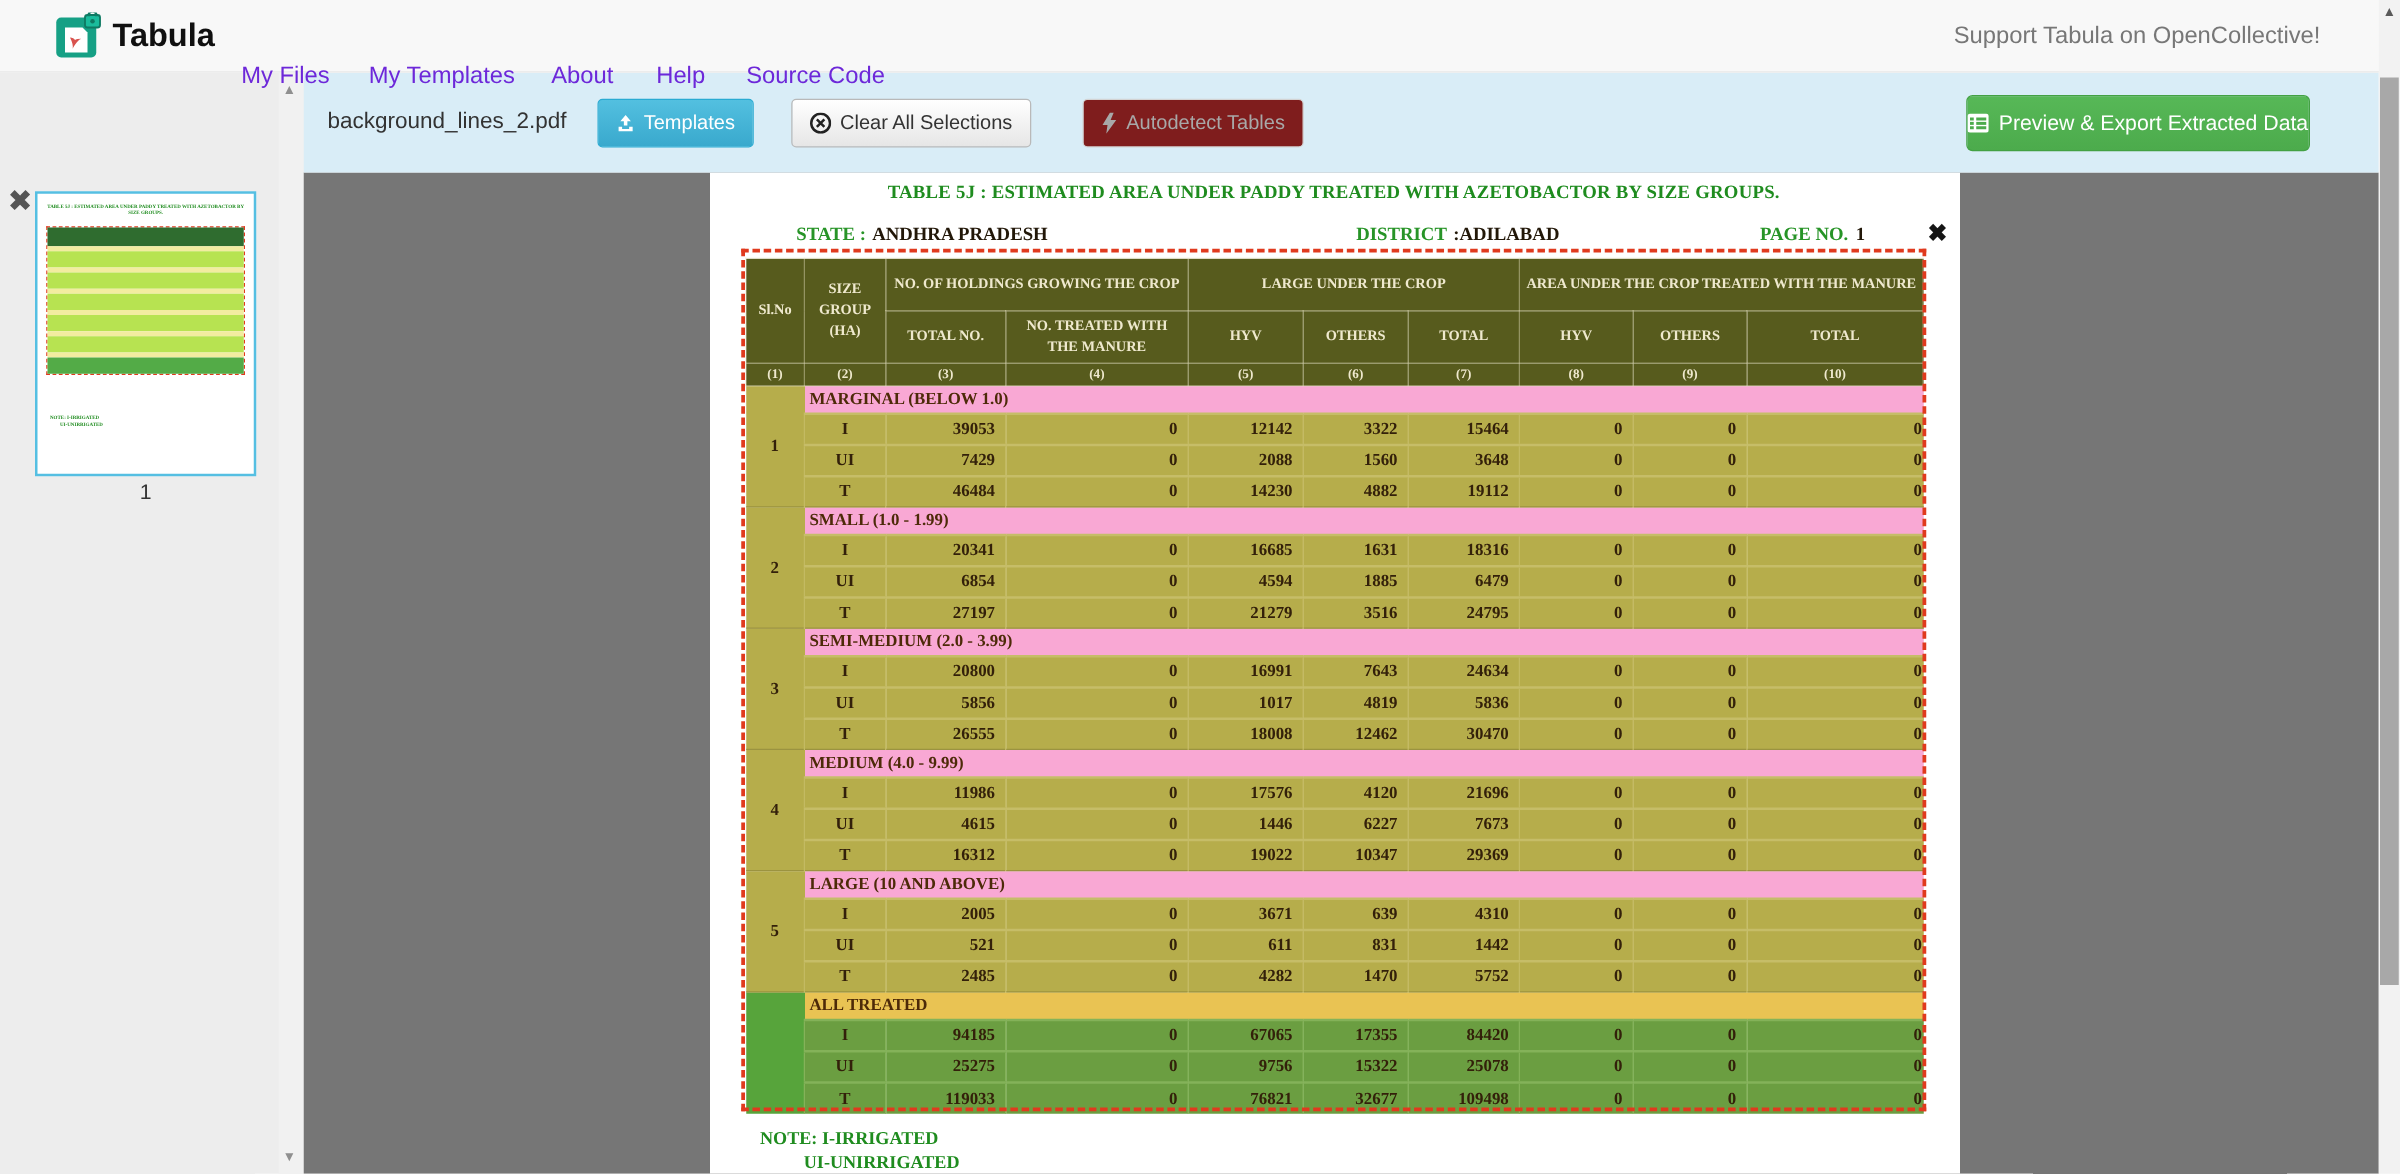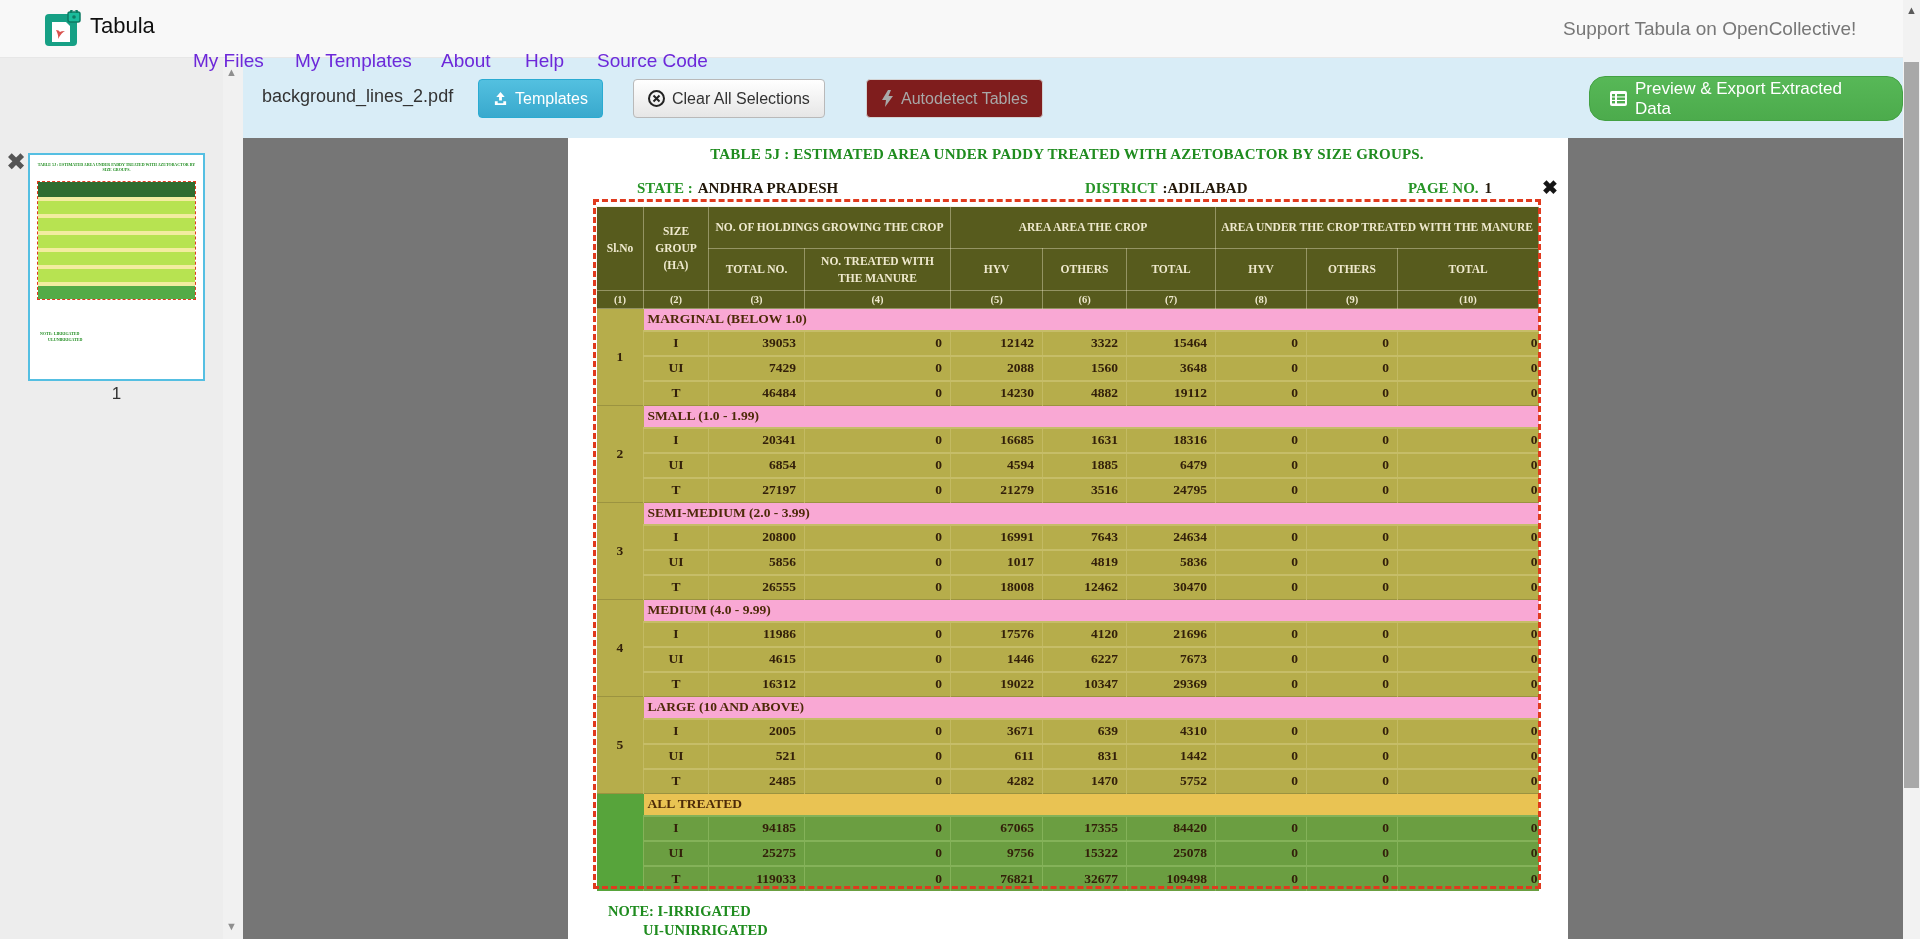--- a/index.html
+++ b/index.html
@@ -4,40 +4,40 @@
 <style>
   * { margin:0; padding:0; box-sizing:border-box; }
   html,body { width:1920px; height:939px; overflow:hidden; background:#fff;
               font-family:"Liberation Sans","DejaVu Sans",sans-serif; }
   .app { position:relative; width:1920px; height:939px; overflow:hidden; }
 
   
   .navbar { position:absolute; left:0; top:0; width:1920px; height:58px;
             background:#f8f8f8; border-bottom:1px solid #e7e7e7; z-index:30; }
   .brand-logo { position:absolute; left:44px; top:10px; width:38px; height:38px; }
-  .brand-name { position:absolute; left:90px; top:13px; font-size:22px; font-weight:normal; color:#101010; }
+  .brand-name { position:absolute; left:90px; top:13px; font-size:26px; font-weight:bold; color:#101010; }
   .nav-link { position:absolute; top:18px; font-size:19px; color:#6d28d9; cursor:pointer; white-space:nowrap;margin-top:32px; }
   .nav-myfiles { left:193px; } .nav-mytemplates { left:295px; } .nav-about { left:441px; }
   .nav-help { left:525px; } .nav-source { left:597px; }
   .nav-support { position:absolute; top:18px; left:1563px; font-size:19px; color:#777; cursor:pointer; }
 
   
   .toolbar { position:absolute; left:243px; top:58px; width:1660px; height:80px;
              background:#d9edf7; z-index:20; }
   .filename { position:absolute; left:19px; top:28px; font-size:18px; color:#333; }
   .btn { position:absolute; top:21px; height:39px; border-radius:4px; font-size:16px;
          display:flex; align-items:center; gap:7px; padding:0 14px; cursor:pointer;
          border:1px solid transparent; white-space:nowrap; }
   .btn-templates { left:235px; background:#39b3d7; background:linear-gradient(#53c0e0,#39a9cd);
                    border-color:#2aabd2; color:#fff; }
   .btn-clear { left:390px; background:linear-gradient(#ffffff,#e6e6e6); border-color:#b9b9b9; color:#333; }
   .btn-auto  { left:623px; background:#7f1d1d; border-color:#d3d3d3; color:#a8a8a8; cursor:default; }
-  .btn-export { position:absolute; left:1330px; top:18px; height:45px; border-radius:16px;
+  .btn-export { position:absolute; left:1330px; top:18px; height:45px; border-radius:5px;
                 background:linear-gradient(#57b857,#4cab4c); border:1px solid #43a143; color:#fff;
-                font-size:17px; display:flex; align-items:center; gap:8px; padding:0 20px; cursor:pointer;margin-left:16px; }
+                font-size:17px; display:flex; align-items:center; gap:8px; padding:0 0; cursor:pointer; }
   .icon-svg { display:block; }
 
   
   .sidebar { position:absolute; left:0; top:58px; width:243px; height:881px; background:#ededed; }
   .side-scroll { position:absolute; right:0; top:0; width:20px; height:881px; background:#f1f1f1; }
   .side-arrow { position:absolute; left:3px; font-size:11px; color:#8f8f8f; cursor:pointer; }
   .thumb-delete { position:absolute; left:6px; top:92px; font-size:24px; font-weight:bold; color:#555; cursor:pointer; line-height:1; }
   .thumb-box { position:absolute; left:28px; top:95px; width:177px; height:228px;
                background:#fff; border:2px solid #55bfe2; cursor:pointer; }
   .thumb-num { position:absolute; left:28px; top:326px; width:177px; text-align:center; font-size:17px; color:#333; }
@@ -222,21 +222,21 @@
             <col style="width:89px">
             <col style="width:91px">
           <col style="width:91px">
             <col style="width:141px">
         </colgroup>
         <thead>
           <tr>
             <th rowspan="2">Sl.No</th>
             <th rowspan="2">SIZE GROUP (HA)</th>
             <th colspan="2">NO. OF HOLDINGS GROWING THE CROP</th>
-            <th colspan="3">AREA AREA THE CROP</th>
+            <th colspan="3">LARGE UNDER THE CROP</th>
             <th colspan="3">AREA UNDER THE CROP TREATED WITH THE  MANURE</th>
           </tr>
           <tr>
             <th>TOTAL NO.</th>
             <th>NO. TREATED WITH THE  MANURE</th>
             <th>HYV</th>
             <th>OTHERS</th>
             <th>TOTAL</th>
             <th>HYV</th>
             <th>OTHERS</th>

